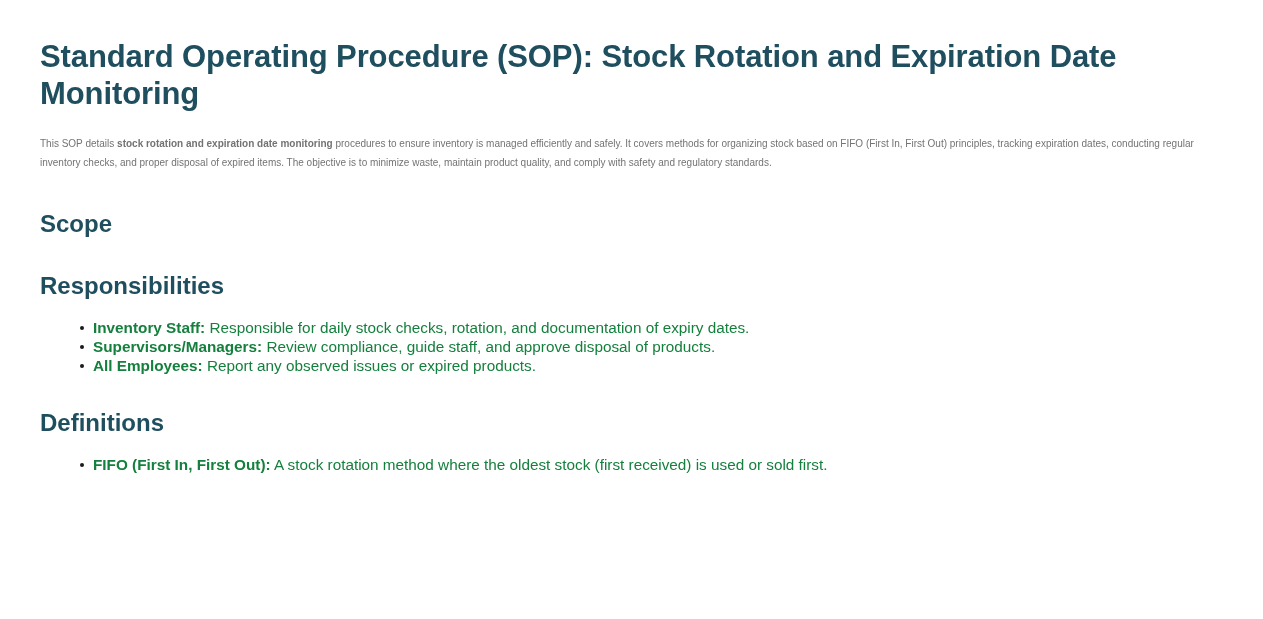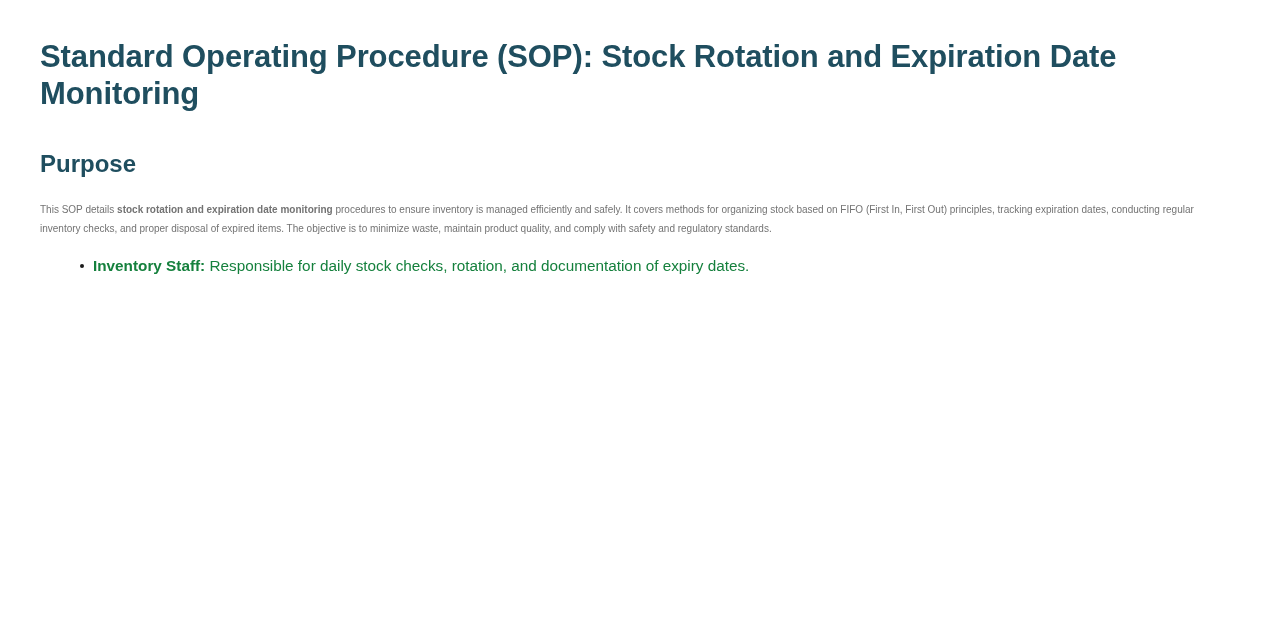--- a/index.html
+++ b/index.html
@@ -76,24 +76,29 @@
   }
   b, strong { font-weight: bold; }
 </style>
 </head>
 <body>
 
 <div class="page">
 
   <h1 class="doc-title">Standard Operating Procedure (SOP): Stock Rotation and Expiration Date Monitoring</h1>
 
-  <h2 class="section-heading h-purpose">Purpose</h2>
   <p class="body-text"><span>This SOP details </span><b>stock rotation and expiration date monitoring</b><span> procedures to ensure inventory is managed efficiently and safely. It covers methods for organizing stock based on FIFO (First In, First Out) principles, tracking expiration dates, conducting regular inventory checks, and proper disposal of expired items. The objective is to minimize waste, maintain product quality, and comply with safety and regulatory standards.</span></p>
 
+  <h2 class="section-heading h-scope">Scope</h2>
 
+  <h2 class="section-heading h-responsibilities">Responsibilities</h2>
   <ul class="bullet-list">
     <li><b>Inventory Staff:</b><span> Responsible for daily stock checks, rotation, and documentation of expiry dates.</span></li>
+    <li><b>Supervisors/Managers:</b><span> Review compliance, guide staff, and approve disposal of products.</span></li>
+    <li><b>All Employees:</b><span> Report any observed issues or expired products.</span></li>
   </ul>
 
+  <h2 class="section-heading h-definitions">Definitions</h2>
   <ul class="bullet-list">
+    <li><b>FIFO (First In, First Out):</b><span> A stock rotation method where the oldest stock (first received) is used or sold first.</span></li>
   </ul>
 
 </div>
 
 </body></html>

